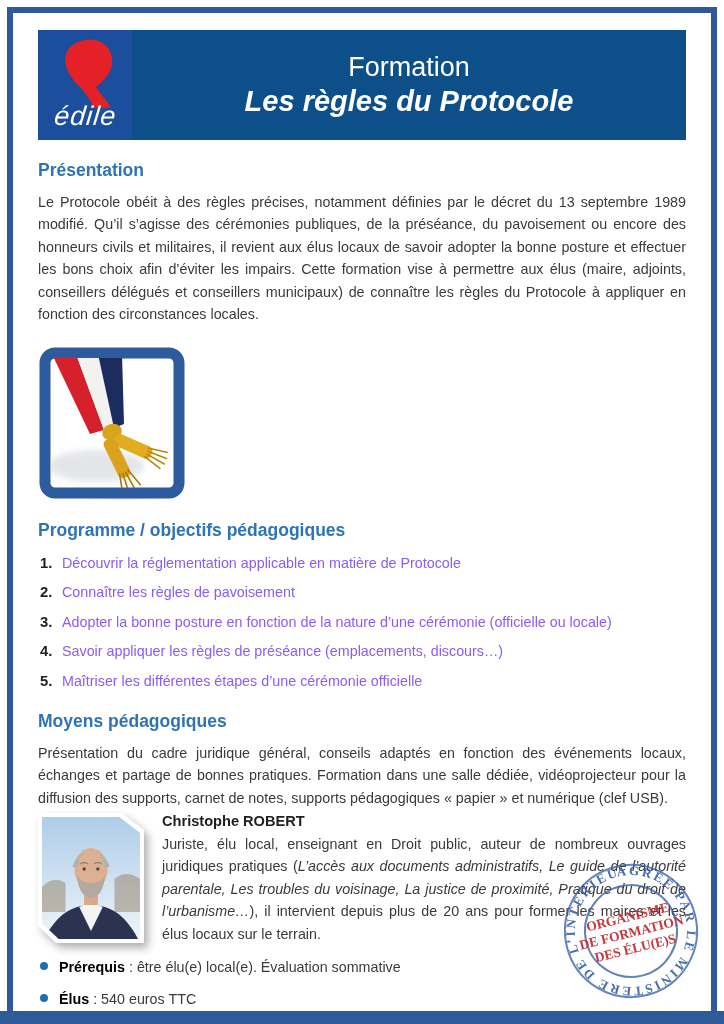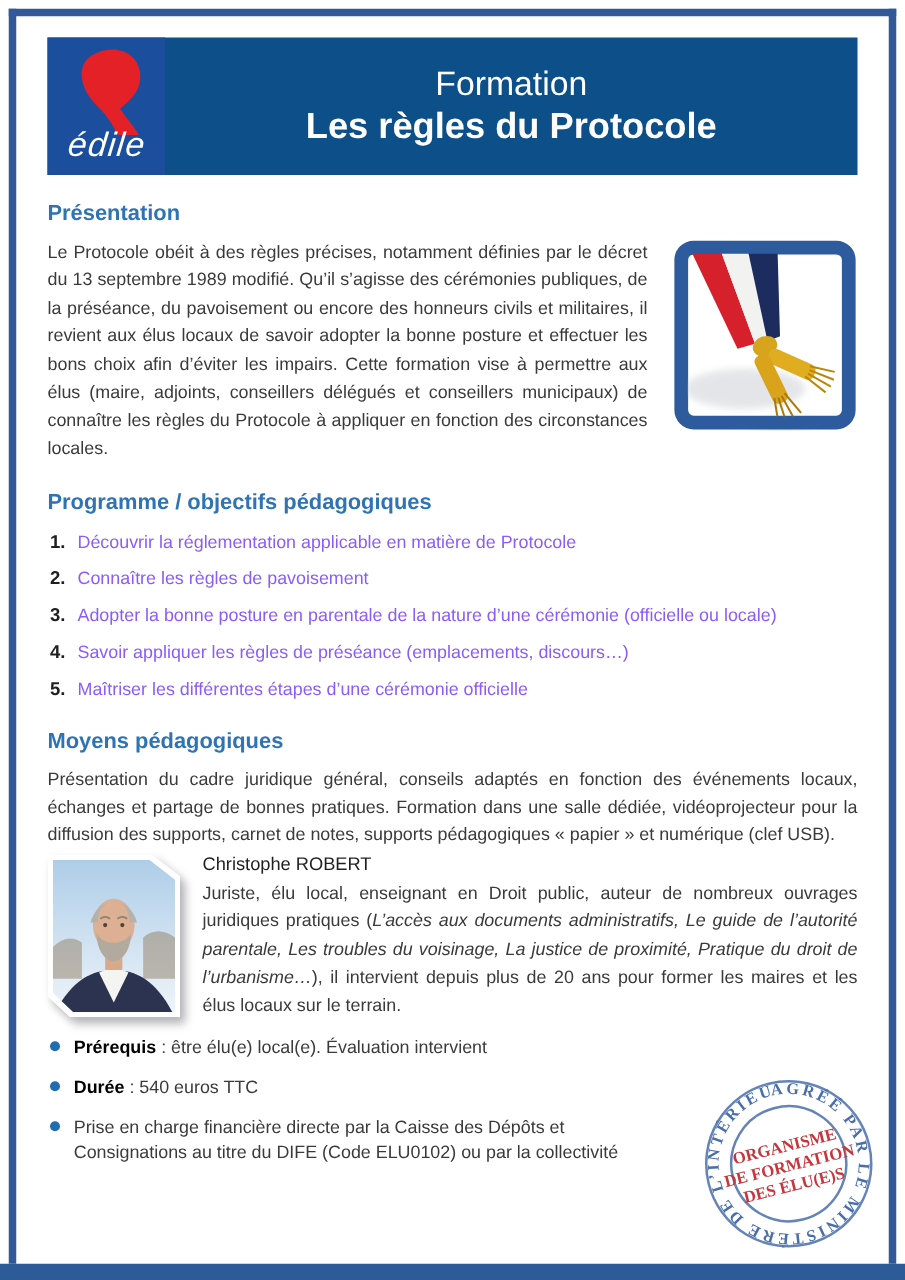--- a/index.html
+++ b/index.html
@@ -32,27 +32,27 @@
   .logo-cap { position:absolute; top:6px; left:14px; }
   .logo-word {
     position:relative; color:#ffffff; font-size:27px; font-style:italic;
     transform:skewX(-6deg); letter-spacing:1px; padding-bottom:8px; font-weight:300;
   }
   .banner-titles {
     flex:1; display:flex; flex-direction:column; justify-content:center;
     align-items:center; color:#ffffff; line-height:1.22;
   }
   .banner-title-1 { font-size:27px; font-weight:400; }
-  .banner-title-2 { font-size:29px; font-weight:700; }
+  .banner-title-2 { font-size:29px; font-weight:700;font-style:italic; }
 
   
   .h2 { color:#2e74b5; font-size:17.5px; font-weight:700; margin-top:20px; margin-bottom:10px; }
   .body-text { color:#3a3a3a; font-size:14.3px; line-height:1.57; text-align:justify; }
 
-  .presentation-row { display:flex; gap:20px; margin-top:2px; }
+  .presentation-row { display:flex; gap:20px; margin-top:2px;flex-direction:column; }
   .presentation-row .body-text { flex:1; }
 
   
   .sash-figure { flex:none; width:148px; height:154px; position:relative; }
   .sash-figure svg { display:block; }
 
   
   ol.objectives { list-style:none; counter-reset:obj; margin:12px 0 4px 2px; }
   ol.objectives li {
     counter-increment:obj; color:#8b5cf6; font-size:14.3px;
@@ -68,21 +68,21 @@
   .photo-wrap { flex:none; width:106px; height:130px; filter:drop-shadow(4px 5px 4px rgba(80,80,90,.45)); }
   .photo-frame {
     width:100%; height:100%; background:#ffffff; padding:4px;
     clip-path:polygon(0 0, 79% 0, 100% 13%, 100% 100%, 17% 100%, 0 87%);
   }
   .photo-inner {
     width:100%; height:100%; overflow:hidden;
     clip-path:polygon(0 0, 79% 0, 100% 13%, 100% 100%, 17% 100%, 0 87%);
   }
   .intervenant-text { flex:1; }
-  .intervenant-name { font-weight:400; color:#1f1f1f; font-size:14.6px; margin-bottom:4px; }
+  .intervenant-name { font-weight:700; color:#1f1f1f; font-size:14.6px; margin-bottom:4px; }
   .book-titles { font-style:italic; }
 
   
   ul.org-list { list-style:none; margin:12px 0 0 2px; padding-right:182px; }
   ul.org-list li {
     display:flex; gap:11px; margin-bottom:11px;
     color:#3a3a3a; font-size:14.3px; line-height:1.45;
   }
   .dot { flex:none; width:8px; height:8px; border-radius:50%; background:#1f6cb2; margin-top:5px; }
   .blabel { font-weight:700; color:#000000; }
@@ -154,21 +154,21 @@
             </g>
           </g>
         </svg>
       </figure>
     </div>
 
     <h2 class="h2" data-interactable="false">Programme / objectifs pédagogiques</h2>
     <ol class="objectives" data-interactable="false">
       <li data-interactable="false">Découvrir la réglementation applicable en matière de Protocole</li>
       <li data-interactable="false">Connaître les règles de pavoisement</li>
-      <li data-interactable="false">Adopter la bonne posture en parentale de la nature d’une cérémonie (officielle ou locale)</li>
+      <li data-interactable="false">Adopter la bonne posture en fonction de la nature d’une cérémonie (officielle ou locale)</li>
       <li data-interactable="false">Savoir appliquer les règles de préséance (emplacements, discours…)</li>
       <li data-interactable="false">Maîtriser les différentes étapes d’une cérémonie officielle</li>
     </ol>
 
     <h2 class="h2" data-interactable="false">Moyens pédagogiques</h2>
     <p class="body-text" data-interactable="false">Présentation du cadre juridique général, conseils adaptés en fonction des événements locaux, échanges et partage de bonnes pratiques. Formation dans une salle dédiée, vidéoprojecteur pour la diffusion des supports, carnet de notes, supports pédagogiques « papier » et numérique (clef USB).</p>
 
     <div class="intervenant-row" data-interactable="false">
       <div class="photo-wrap" data-interactable="false">
         <div class="photo-frame">
@@ -200,25 +200,25 @@
       </div>
       <div class="intervenant-text" data-interactable="false">
         <p class="intervenant-name" data-interactable="false">Christophe ROBERT</p>
         <p class="body-text" data-interactable="false"><span data-interactable="false">Juriste, élu local, enseignant en Droit public, auteur de nombreux ouvrages juridiques pratiques (</span><span class="book-titles" data-interactable="false">L’accès aux documents administratifs, Le guide de l’autorité parentale, Les troubles du voisinage, La justice de proximité, Pratique du droit de l’urbanisme…</span><span data-interactable="false">), il intervient depuis plus de 20 ans pour former les maires et les élus locaux sur le terrain.</span></p>
       </div>
     </div>
 
     <ul class="org-list" data-interactable="false">
       <li data-interactable="false">
           <span class="dot" data-interactable="false"></span>
-          <span><span class="blabel" data-interactable="false">Prérequis</span><span data-interactable="false"> : être élu(e) local(e). Évaluation intervient</span></span>
+          <span><span class="blabel" data-interactable="false">Prérequis</span><span data-interactable="false"> : être élu(e) local(e). Évaluation sommative</span></span>
         </li>
       <li data-interactable="false">
           <span class="dot" data-interactable="false"></span>
-          <span><span class="blabel" data-interactable="false">Durée</span><span data-interactable="false"> : 540 euros TTC</span></span>
+          <span><span class="blabel" data-interactable="false">Élus</span><span data-interactable="false"> : 540 euros TTC</span></span>
         </li>
       <li data-interactable="false">
           <span class="dot" data-interactable="false"></span>
           <span><span class="blabel" data-interactable="false"></span><span data-interactable="false">Prise en charge financière directe par la Caisse des Dépôts et Consignations au titre du DIFE (Code ELU0102) ou par la collectivité</span></span>
         </li>
 
     </ul>
 
   </div>
 

